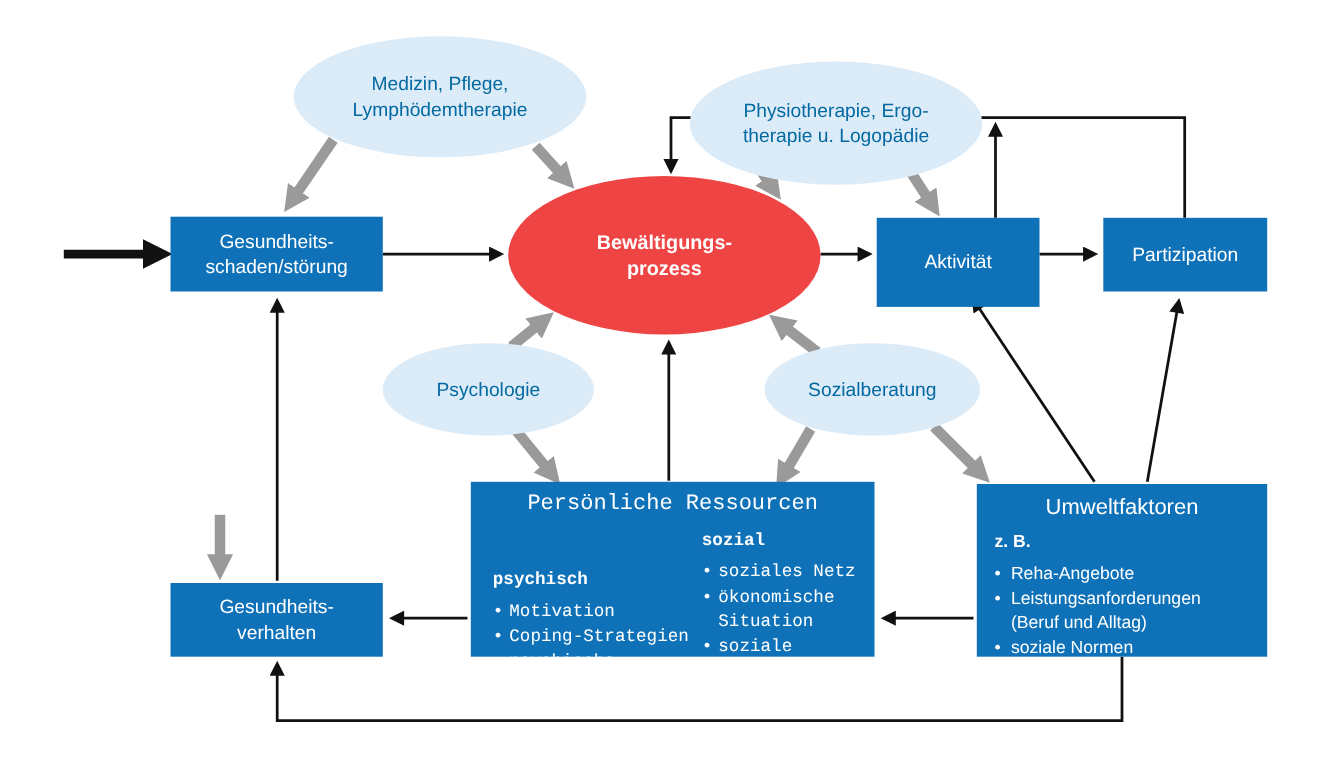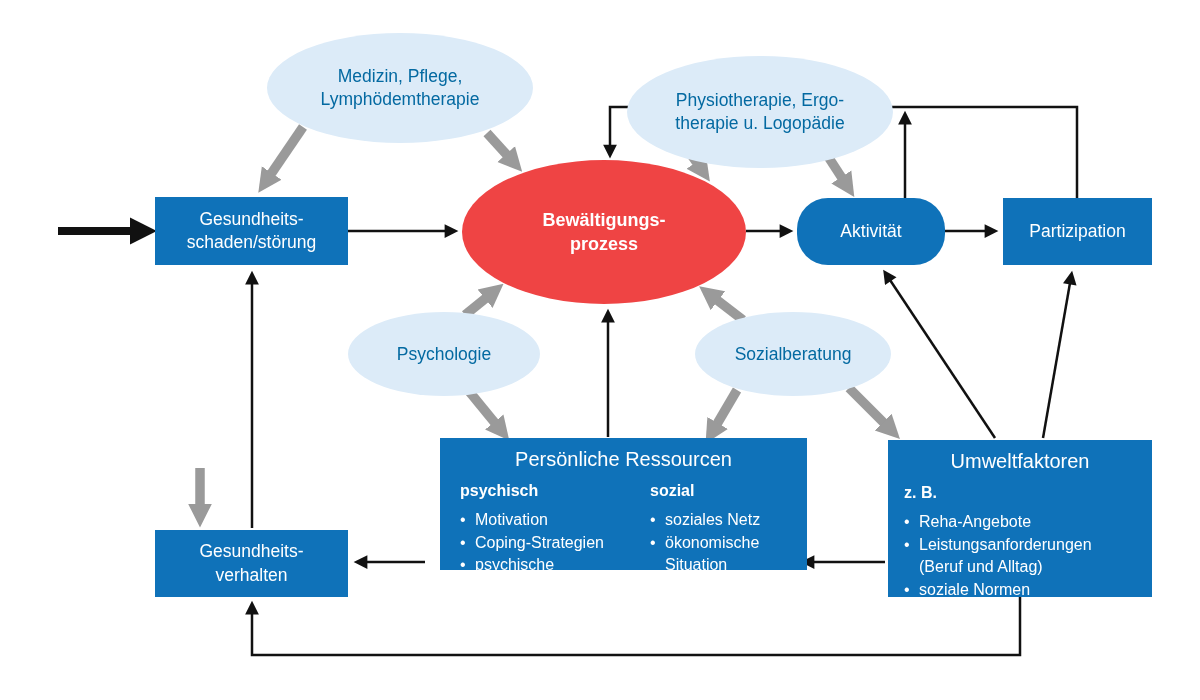--- a/index.html
+++ b/index.html
@@ -23,21 +23,21 @@
   }
   .process{
     background:#ef4444;color:#ffffff;border-radius:50%;
     display:flex;align-items:center;justify-content:center;
     text-align:center;white-space:pre-line;
     font-size:18px;font-weight:bold;line-height:1.35;z-index:2;
   }
   .panel{background:#0f72b9;color:#ffffff;padding:9px 0 0 0;}
   .panel-title{text-align:center;font-size:20px;line-height:1.2;}
   .cols{display:flex;padding-left:20px;margin-top:11px;}
-  .col-left{width:190px;flex:none;}
+  .col-left{width:190px;flex:none;margin-top:36px;}
   .col-head{font-weight:bold;font-size:16px;}
   ul.blist{list-style:none;margin:9px 0 0 0;padding:0;font-size:16px;line-height:22.5px;}
   ul.blist li{position:relative;padding-left:15px;white-space:pre-line;}
   ul.blist li::before{content:"\2022";position:absolute;left:0;top:0;}
   .panel .single{padding-left:16px;}
 </style>
 </head>
 <body>
 
 <div class="stage">
@@ -96,28 +96,28 @@
   <div class="node ellipse" style="left:695px;top:312px;width:196px;height:84px;">Sozialberatung</div>
 
   <div class="node ellipse" style="left:348px;top:312px;width:192px;height:84px;">Psychologie</div>
 
   <div class="node process" style="left:462px;top:160px;width:284px;height:144px;">Bewältigungs-
 prozess</div>
 
   <div class="node box" style="left:155px;top:197px;width:193px;height:68px;">Gesundheits-
 schaden/störung</div>
 
-  <div class="node box" style="left:797px;top:198px;width:148px;height:67px;border-radius:31px;">Aktivität</div>
+  <div class="node box" style="left:797px;top:198px;width:148px;height:81px;">Aktivität</div>
 
   <div class="node box" style="left:1003px;top:198px;width:149px;height:67px;">Partizipation</div>
 
   <div class="node box" style="left:155px;top:530px;width:193px;height:67px;">Gesundheits-
 verhalten</div>
 
-  <div class="node panel" style="left:440px;top:438px;width:367px;height:132px;">
+  <div class="node panel" style="left:428px;top:438px;width:367px;height:159px;font-family:Liberation Mono, monospace;">
     <div class="panel-title">Persönliche Ressourcen</div>
     <div class="cols">
       <div class="col-left">
         <div class="col-head">psychisch</div>
         <ul class="blist">
           <li>Motivation</li>
           <li>Coping-Strategien</li>
           <li>psychische
 Stabilität</li>
         </ul>

